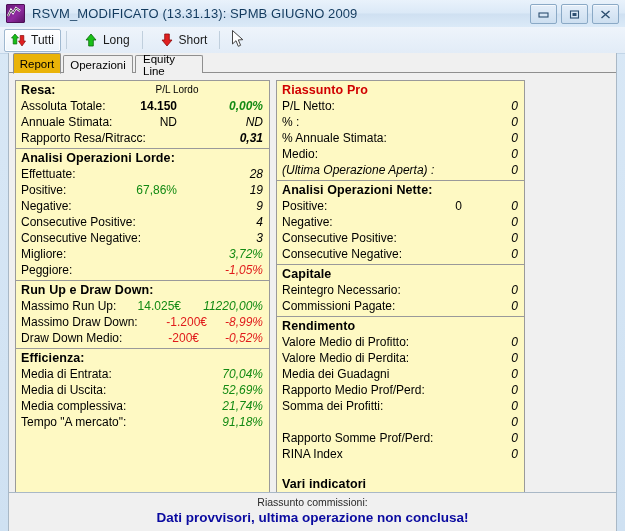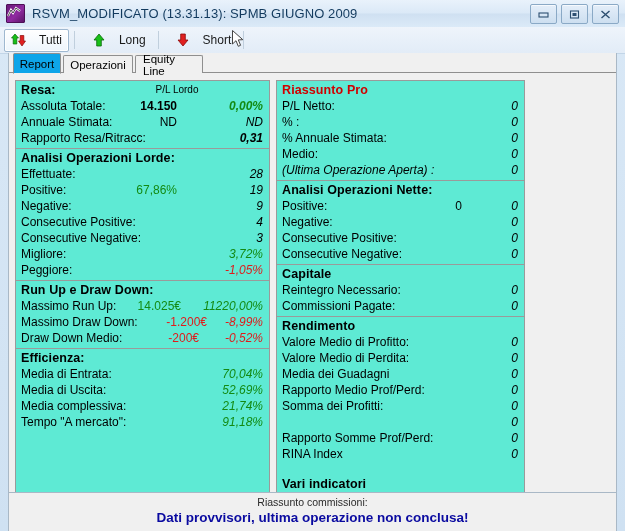--- a/index.html
+++ b/index.html
@@ -43,21 +43,21 @@
   .win-btn svg{display:block;}
 
   
   .toolbar{
     position:absolute;left:0;top:27px;width:625px;height:26px;
     display:flex;align-items:center;
     background:linear-gradient(180deg,#eef4fb,#e2ecf7);
     border-bottom:1px solid #c2d5e7;
   }
   .tbtn{
-    display:flex;align-items:center;gap:12px;height:21px;
+    display:flex;align-items:center;gap:4px;height:21px;
     padding:0 6px;margin-left:4px;
     border:1px solid transparent;border-radius:2px;
     font-size:12px;color:#1a1a1a;white-space:nowrap;text-align:center;
   }
   .tbtn.active{
     border:1px solid #9fb8d0;
     background:linear-gradient(180deg,#ffffff,#eef5fc);
     box-shadow:inset 0 0 0 1px #ffffff;
   }
   .tsep{width:1px;height:18px;background:#c0cfdd;margin:0 5px;}
@@ -77,25 +77,25 @@
     border-bottom:1px solid #8f8f8f;box-sizing:border-box;
   }
   .tab{
     position:absolute;top:2px;height:18px;
     background:#f0f0f0;border:1px solid #8f8f8f;border-bottom:none;
     font-size:11.5px;color:#000;
     display:flex;align-items:center;justify-content:center;
     padding:0 7px;box-sizing:border-box;
     border-radius:2px 2px 0 0;
   }
-  .tab.sel{top:0;height:21px;background:#0ea5e9;border-bottom:1px solid #f0f0f0;z-index:3;}
+  .tab.sel{top:0;height:21px;background:#eab308;border-bottom:1px solid #f0f0f0;z-index:3;}
 
   
   .panel{
-    position:absolute;background:#5eead4;
+    position:absolute;background:#fef9c3;
     border:1px solid #9a9a9a;box-sizing:border-box;
   }
   .panel.left{left:6px;top:27px;width:255px;height:425px;}
   .panel.right{left:267px;top:27px;width:249px;height:425px;overflow:hidden;}
 
   .grp{border-bottom:1px solid #9a9a9a;padding:1px 0 2px 0;}
   .grp.last{border-bottom:none;}
   .ghead{
     font-size:12.5px;font-weight:bold;color:#000;
     padding:1px 0 1px 5px;letter-spacing:0.1px;

